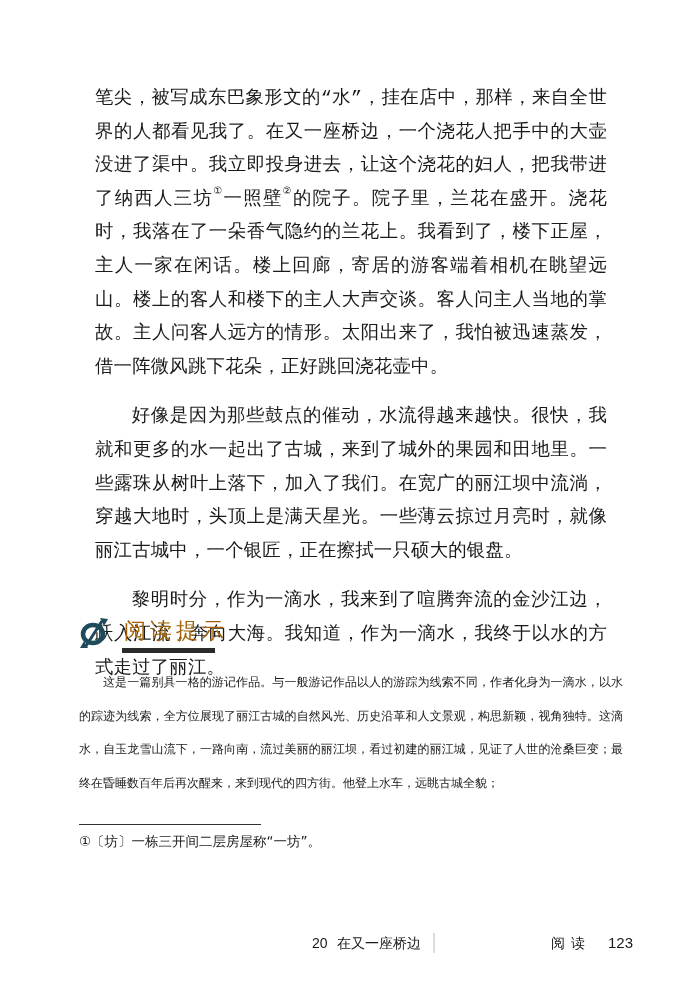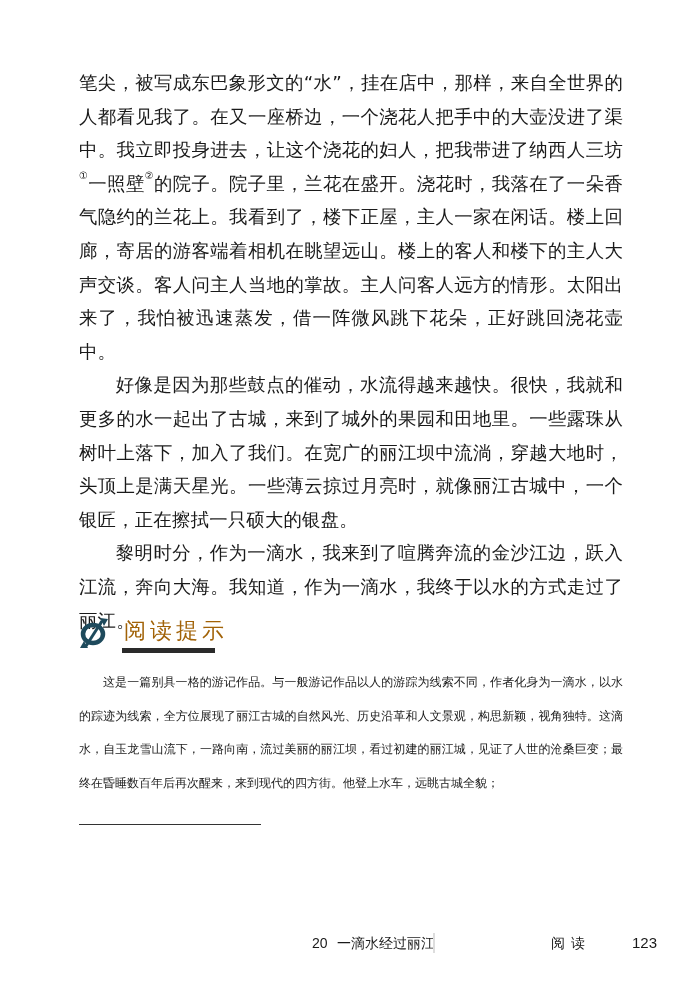--- a/index.html
+++ b/index.html
@@ -5,21 +5,21 @@
   html, body { margin:0; padding:0; }
   body {
     width:700px; height:989px; background:#ffffff; position:relative; overflow:hidden;
     font-family: "DejaVu Serif", "Liberation Serif", serif; color:#1a1a1a;
   }
   .body-text {
     position:absolute; left:79px; top:66px; width:544px;
     font-size:18.4px; line-height:33.6px; letter-spacing:0.2px;
     font-family: "DejaVu Sans", "Liberation Sans", sans-serif;
   }
-  .body-text p { margin:0; text-align:justify; text-align-last:left; }
+  .body-text p { margin:16px; text-align:justify; text-align-last:left;font-family:Liberation Mono, monospace; }
   .indent { text-indent:2em; }
   sup { font-size:10px; vertical-align:top; line-height:10px; position:relative; top:4px; }
   .tip-header { position:absolute; left:78px; top:614px; height:50px; width:200px; }
   .tip-icon { position:absolute; left:0; top:2px; width:34px; height:34px; }
   .tip-title { position:absolute; left:46px; top:2px; font-size:22px; color:#a16207; letter-spacing:4px;
     font-family:"DejaVu Serif", serif; }
   .tip-bar { position:absolute; left:44px; top:34px; width:93px; height:5px; background:#2a2a2a; }
   .tip-text {
     position:absolute; left:79px; top:666px; width:544px;
     font-size:12px; line-height:33.6px; font-family:"DejaVu Serif","Liberation Serif",serif;
@@ -28,21 +28,21 @@
   .fn-rule { position:absolute; left:79px; top:824px; width:182px; height:1px; background:#333; }
   .footnotes { position:absolute; left:79px; top:831px; font-size:13.5px; line-height:20.5px;
     font-family:"DejaVu Sans","Liberation Sans",sans-serif; }
   .footnotes .cont { padding-left:26px; }
   .footer { position:absolute; top:935px; left:0; width:700px; height:30px; font-size:14px;
     font-family:Liberation Sans, sans-serif; }
   .footer .num { position:absolute; left:312px; top:0; }
   .footer .title { position:absolute; left:337px; top:0; }
   .footer .divider { position:absolute; left:433px; top:-2px; width:2px; height:20px; background:#ddd; }
   .footer .section { position:absolute; left:551px; top:0; letter-spacing:6px;text-align:center; }
-  .footer .page { position:absolute; left:608px; top:-1px; font-size:15px;margin-left:24px; }
+  .footer .page { position:absolute; left:608px; top:-1px; font-size:15px; }
 </style>
 </head>
 <body>
 
 <div class="body-text">
   <p><span>笔尖，被写成东巴象形文的“水”，挂在店中，那样，来自全世界的人都看见我了。在又一座桥边，一个浇花人把手中的大壶没进了渠中。我立即投身进去，让这个浇花的妇人，把我带进了纳西人三坊</span><sup>①</sup><span>一照壁</span><sup>②</sup><span>的院子。院子里，兰花在盛开。浇花时，我落在了一朵香气隐约的兰花上。我看到了，楼下正屋，主人一家在闲话。楼上回廊，寄居的游客端着相机在眺望远山。楼上的客人和楼下的主人大声交谈。客人问主人当地的掌故。主人问客人远方的情形。太阳出来了，我怕被迅速蒸发，借一阵微风跳下花朵，正好跳回浇花壶中。</span></p>
   <p class="indent">好像是因为那些鼓点的催动，水流得越来越快。很快，我就和更多的水一起出了古城，来到了城外的果园和田地里。一些露珠从树叶上落下，加入了我们。在宽广的丽江坝中流淌，穿越大地时，头顶上是满天星光。一些薄云掠过月亮时，就像丽江古城中，一个银匠，正在擦拭一只硕大的银盘。</p>
   <p class="indent">黎明时分，作为一滴水，我来到了喧腾奔流的金沙江边，跃入江流，奔向大海。我知道，作为一滴水，我终于以水的方式走过了丽江。</p>
 </div>
 
@@ -56,21 +56,22 @@
   <span class="tip-title">阅读提示</span>
   <div class="tip-bar"></div>
 </div>
 
 <div class="tip-text">
   <p class="indent">这是一篇别具一格的游记作品。与一般游记作品以人的游踪为线索不同，作者化身为一滴水，以水的踪迹为线索，全方位展现了丽江古城的自然风光、历史沿革和人文景观，构思新颖，视角独特。这滴水，自玉龙雪山流下，一路向南，流过美丽的丽江坝，看过初建的丽江城，见证了人世的沧桑巨变；最终在昏睡数百年后再次醒来，来到现代的四方街。他登上水车，远眺古城全貌；</p>
 </div>
 
 <div class="fn-rule"></div>
 <div class="footnotes">
+  <div><span>①</span><span>〔坊〕</span><span>一栋三开间二层房屋称“一坊”。</span></div>
 </div>
 
 <div class="footer">
   <span class="num">20</span>
-  <span class="title">一滴水经过丽江</span>
+  <span class="title">在又一座桥边</span>
   <div class="divider"></div>
   <span class="section">阅读</span>
   <span class="page">123</span>
 </div>
 
 </body></html>

